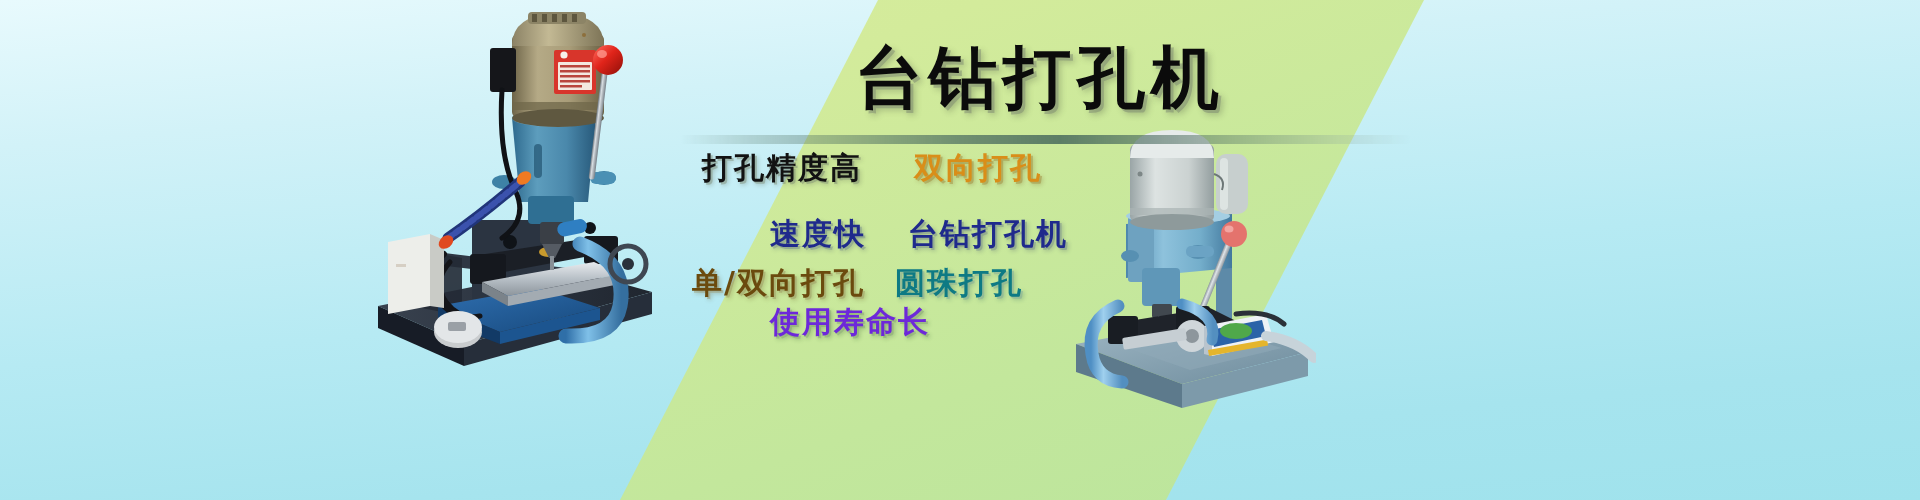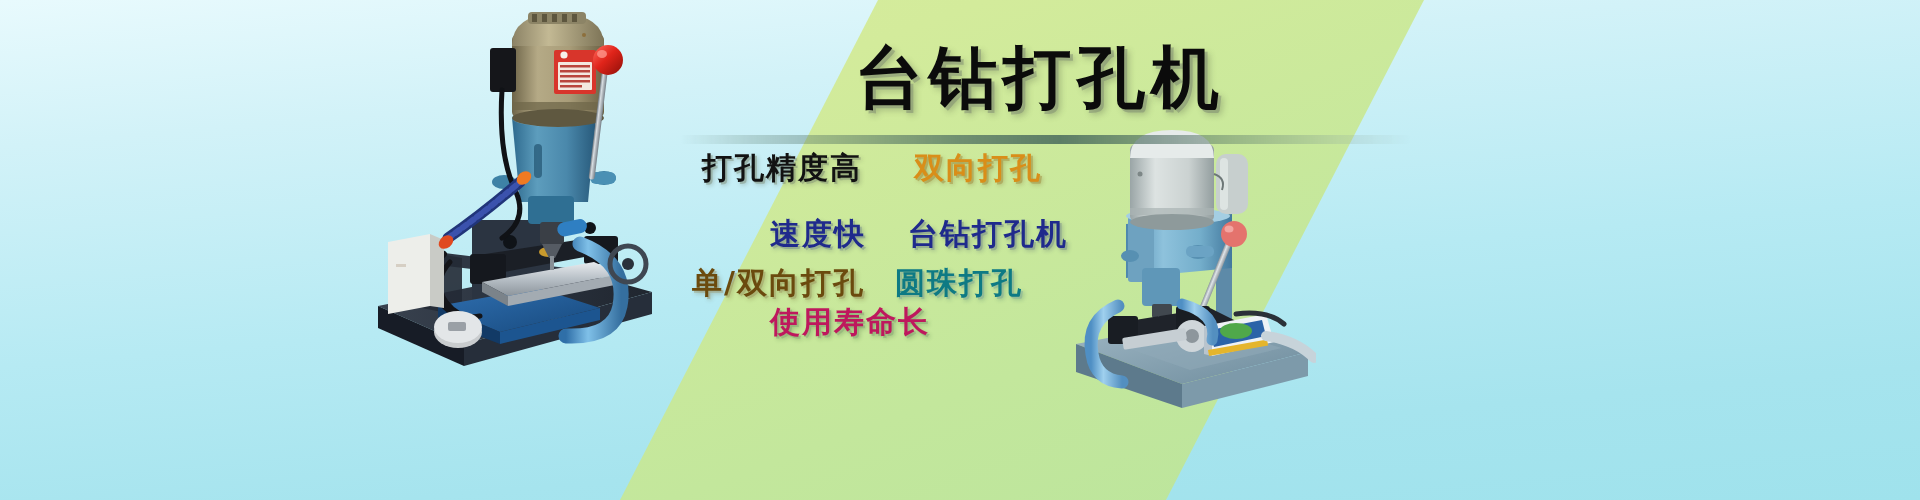--- a/index.html
+++ b/index.html
@@ -70,21 +70,21 @@
   .feature-item{ display:inline-block; }
   .gap-a{ width:52px; display:inline-block; }
   .gap-b{ width:42px; display:inline-block; }
   .gap-c{ width:30px; display:inline-block; }
 
   .c-black { color:#121212; text-shadow:2px 2px 0 rgba(125,140,115,.45), 3px 3px 4px rgba(80,90,70,.30); }
   .c-orange{ color:#d98e19; text-shadow:2px 2px 0 rgba(150,110,30,.35), 3px 3px 4px rgba(110,80,20,.28); }
   .c-navy  { color:#1f2a8c; text-shadow:2px 2px 0 rgba(110,130,140,.40), 3px 3px 4px rgba(40,50,90,.28); }
   .c-brown { color:#6b4a0e; text-shadow:2px 2px 0 rgba(150,140,90,.40), 3px 3px 4px rgba(90,70,20,.28); }
   .c-teal  { color:#0e7a84; text-shadow:2px 2px 0 rgba(120,160,155,.40), 3px 3px 4px rgba(20,80,85,.28); }
-  .c-green { color:#be185d; text-shadow:2px 2px 0 rgba(130,160,115,.45), 3px 3px 4px rgba(30,70,30,.28); }
+  .c-green { color:#6d28d9; text-shadow:2px 2px 0 rgba(130,160,115,.45), 3px 3px 4px rgba(30,70,30,.28); }
 
   
   .photo{ position:absolute; z-index:4; }
   #photo-left { left:352px; top:6px;  width:320px; height:372px; }
   #photo-right{ left:1070px; top:128px; width:246px; height:288px; }
   .photo svg{ display:block; width:100%; height:100%; }
 </style>
 </head>
 <body>
 

